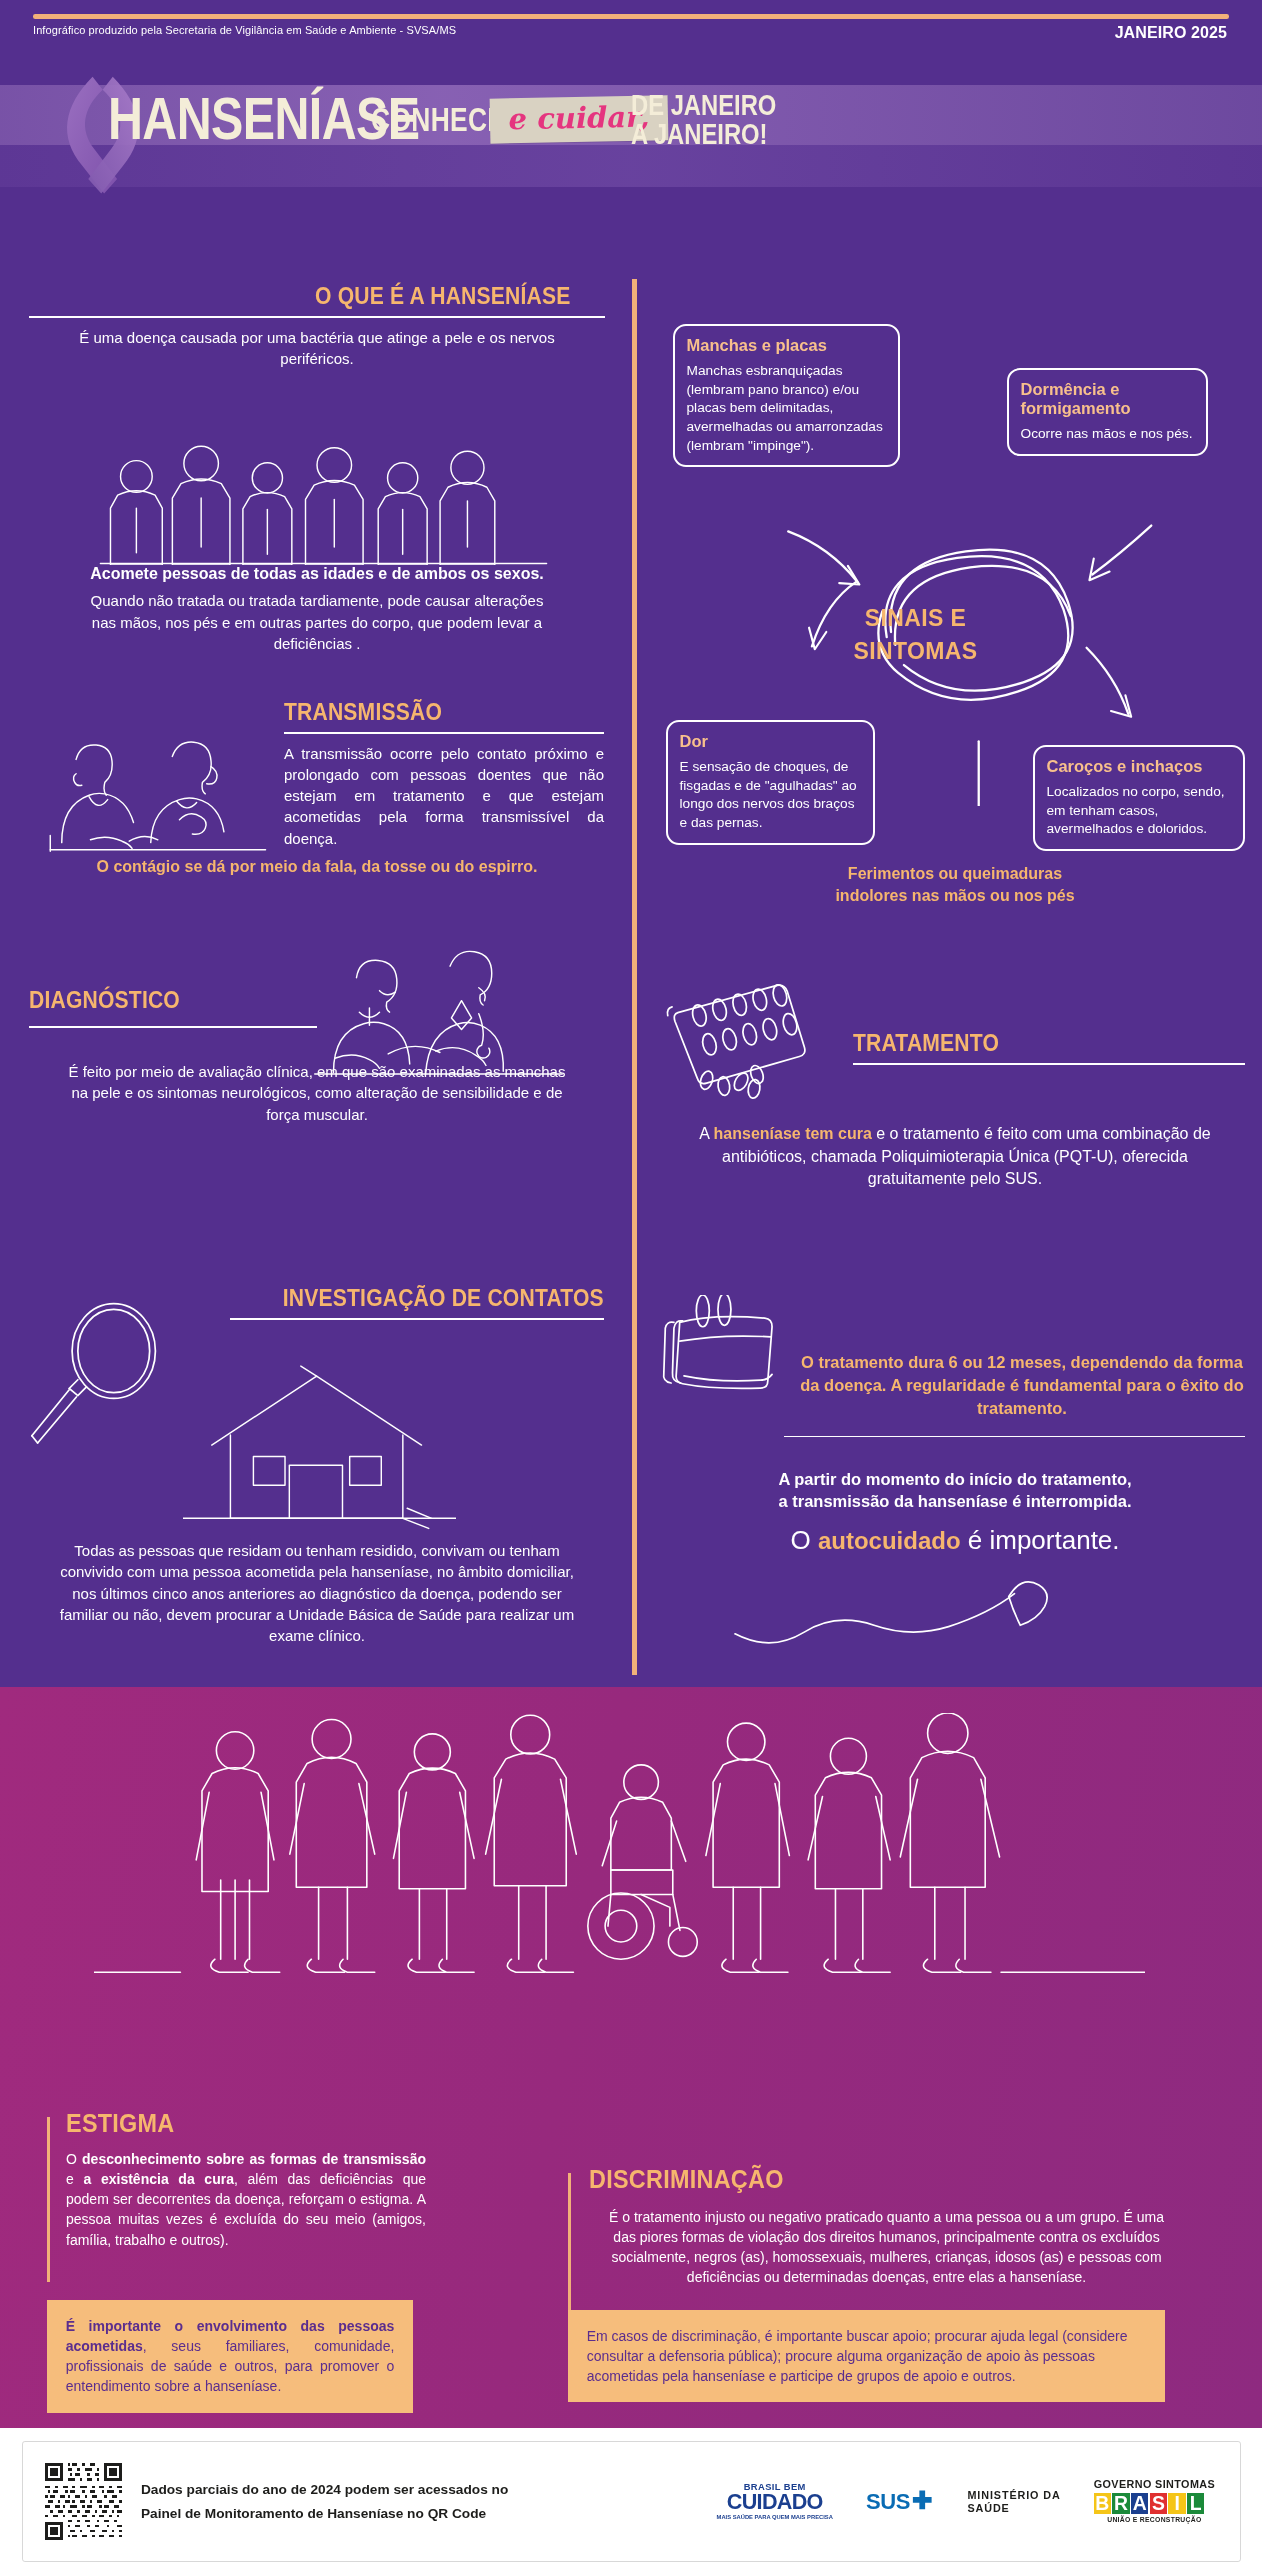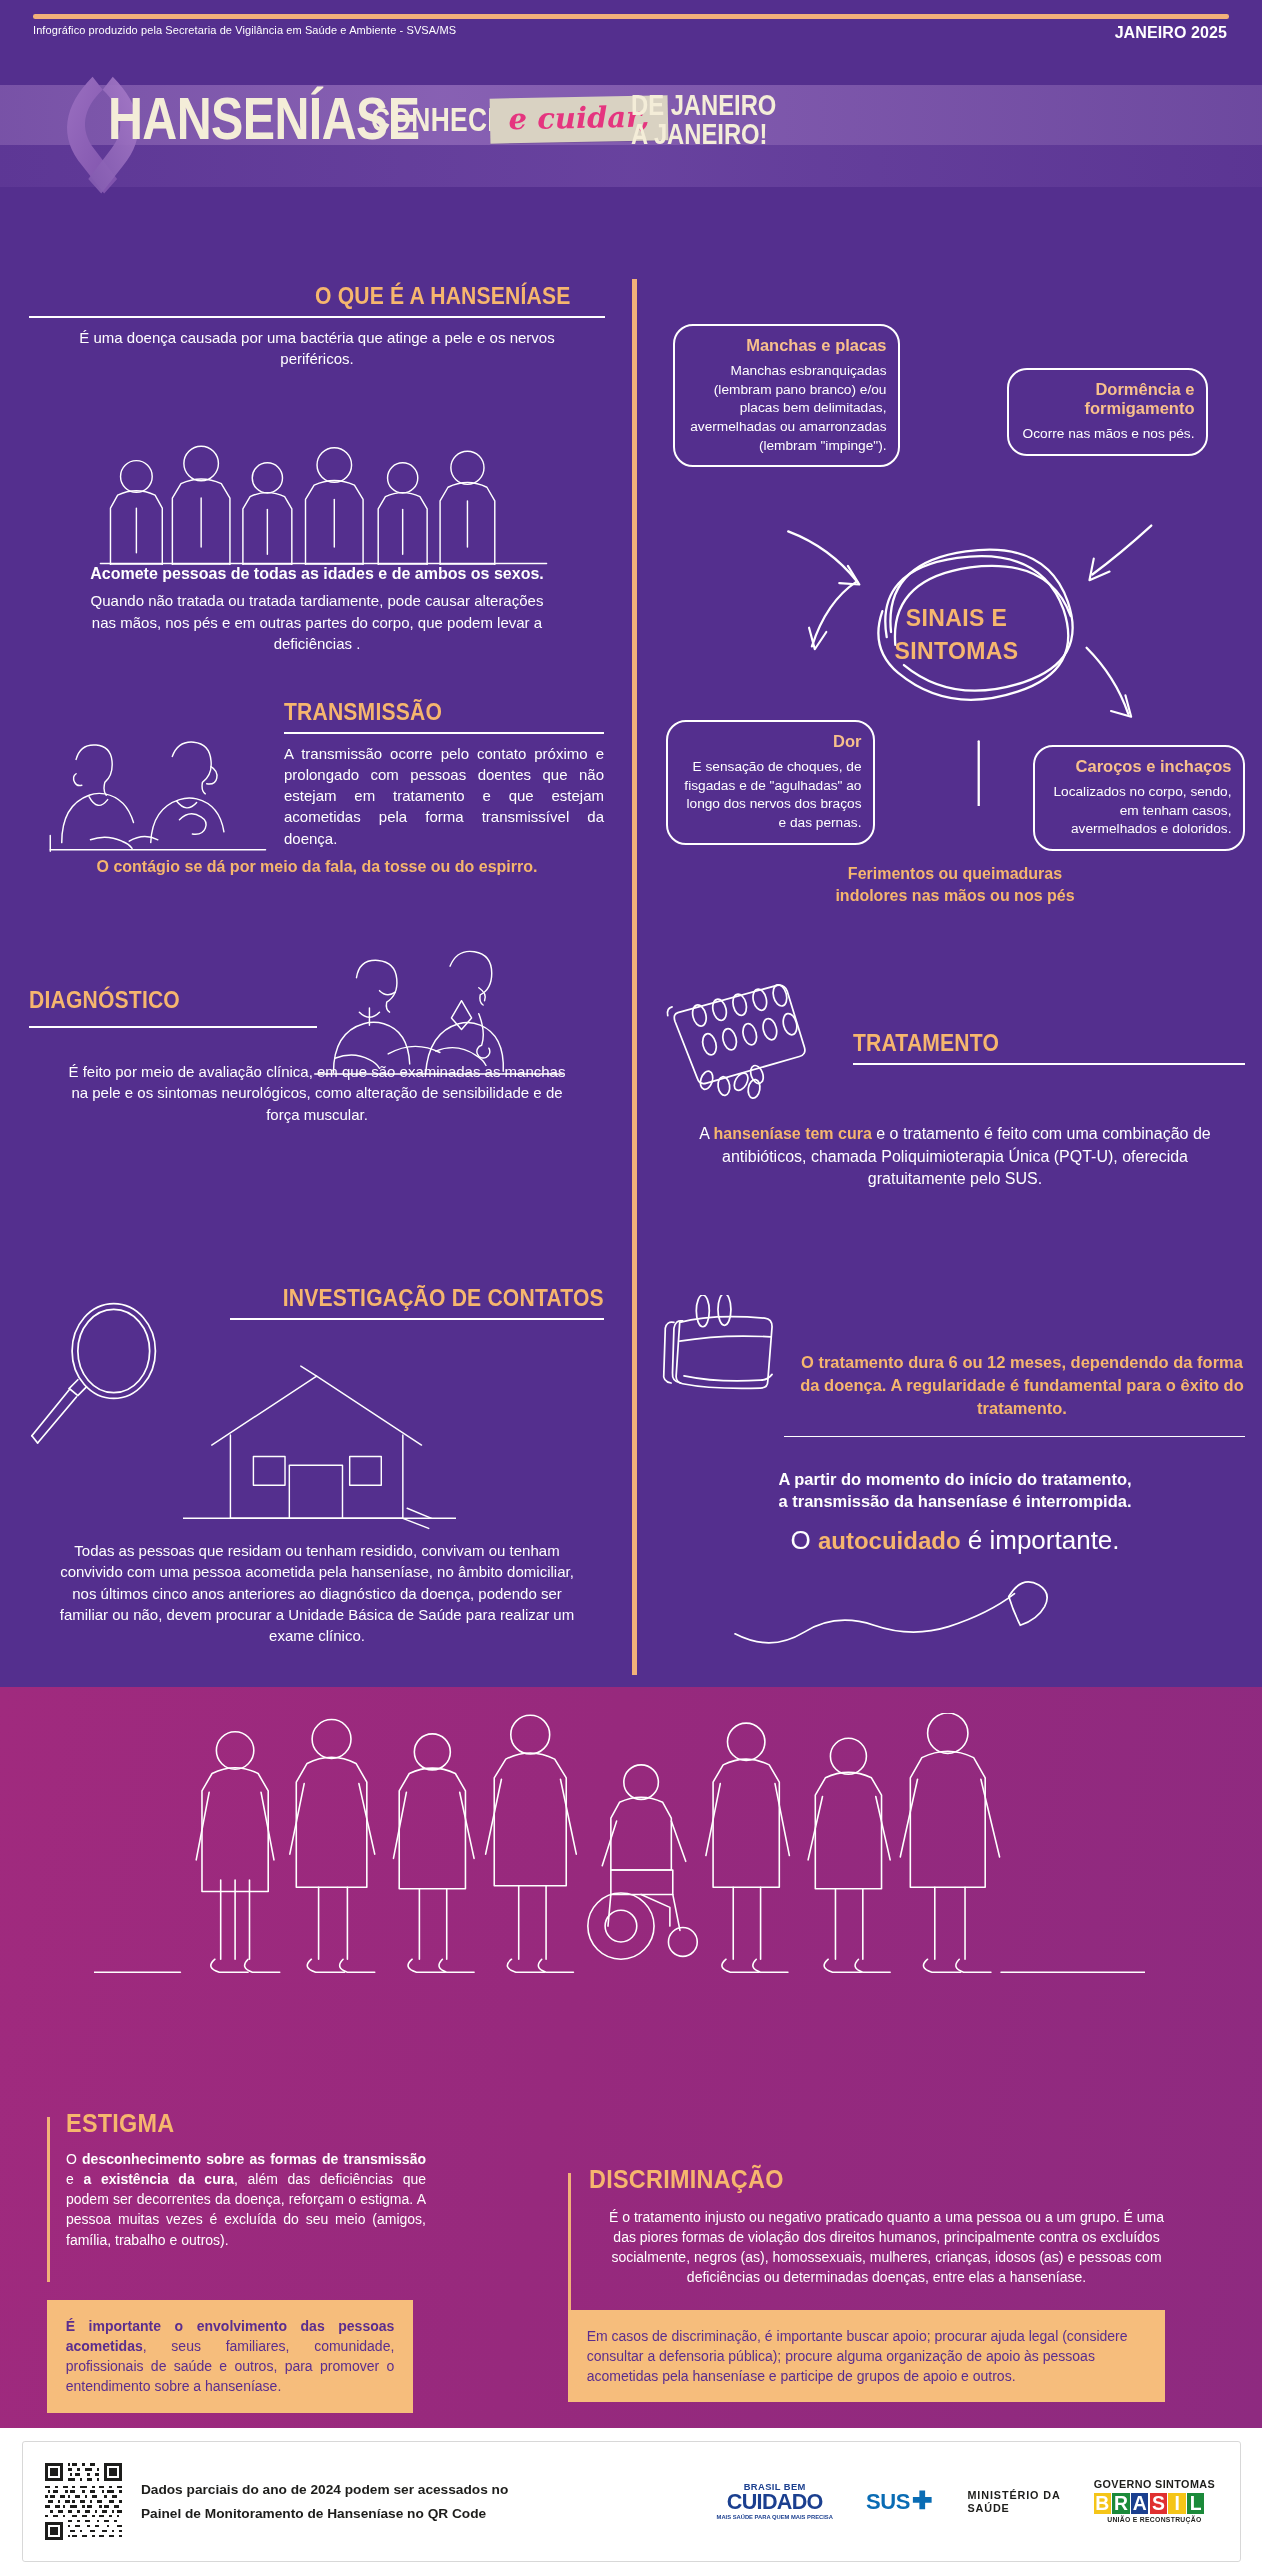--- a/index.html
+++ b/index.html
@@ -119,33 +119,33 @@
   
   .sec { position: absolute; }
   .headrow { display: flex; justify-content: flex-end; }
   .headrow.left { justify-content: flex-start; }
 
   .art { position: absolute; }
 
   
   .sbox {
     position: absolute;
-    border: 2.2px solid #ffffff; border-radius: 20px;
-    padding: 10px 11.5px; text-align: right;
+    border: 2.2px solid #ffffff; border-radius: 13px;
+    padding: 10px 11.5px; text-align: left;
   }
   .sbox .t {
     font-family: "Liberation Sans Narrow","Liberation Sans", sans-serif;
     color: #f8c08c; font-weight: 700; font-size: 16.5px; margin-bottom: 7.2px;
   }
   .sbox .d {
     font-family: "Liberation Sans Narrow","Liberation Sans", sans-serif;
     color: #ffffff; font-size: 13.7px; line-height: 1.36;
   }
   .circlelbl {
-    position: absolute; left: 845px; top: 568px; width: 223px; height: 133px;
+    position: absolute; left: 804px; top: 568px; width: 223px; height: 133px;
     display: flex; flex-direction: column; align-items: center; justify-content: center;
   }
   .circlelbl span {
     font-family: "Liberation Sans Narrow","Liberation Sans", sans-serif;
     font-weight: 700; font-size: 23px; color: #f6b66e; letter-spacing: 0.4px;
     line-height: 1.42;
   }
 
   
   .magzone {

